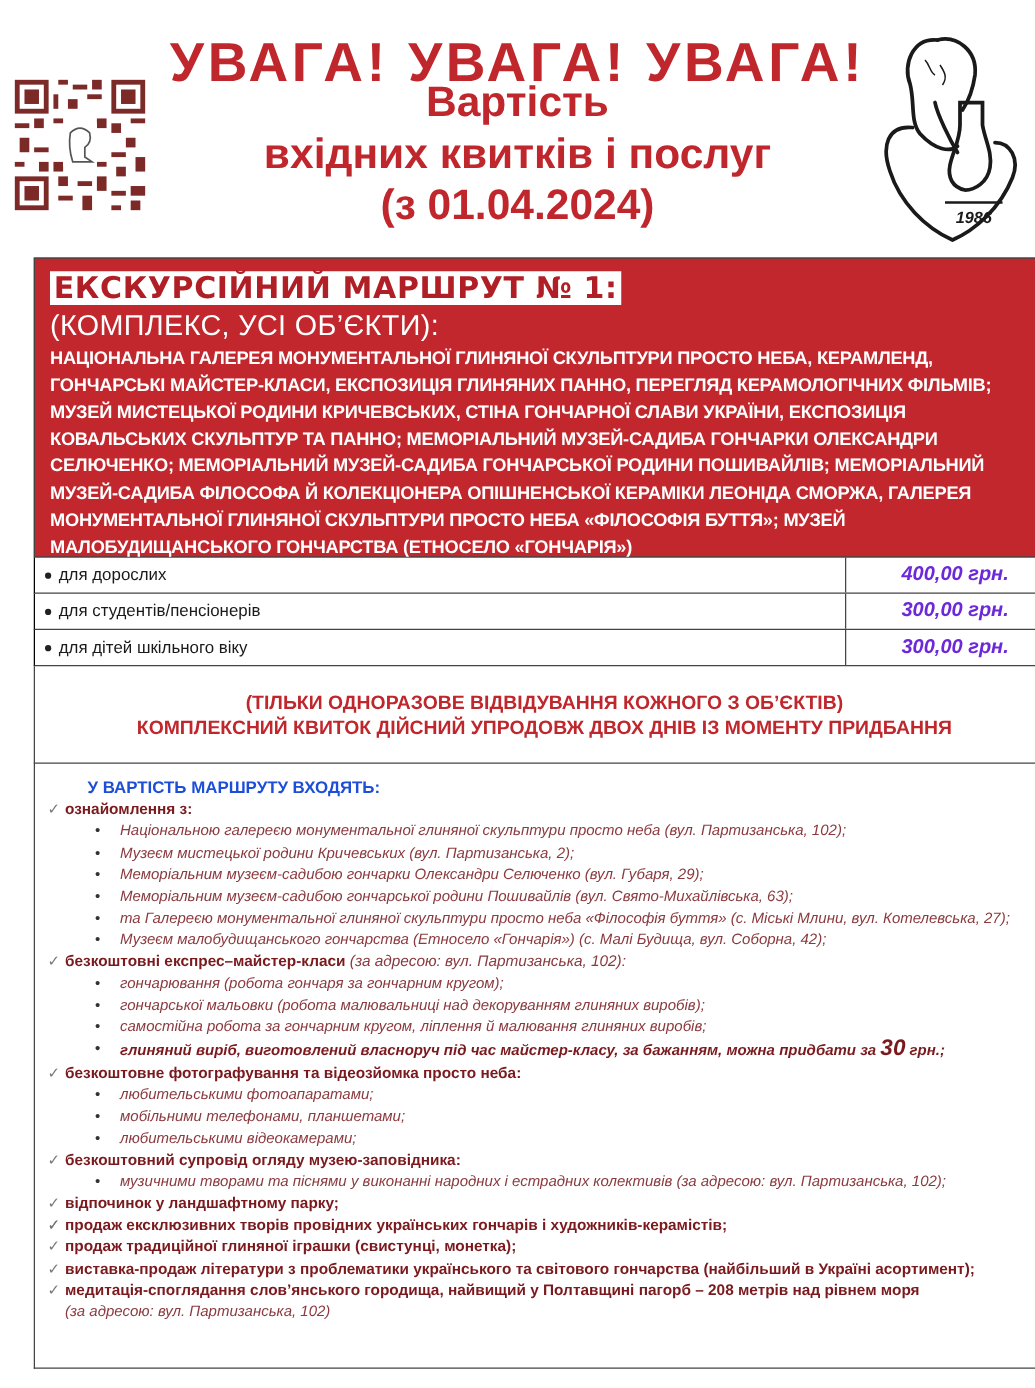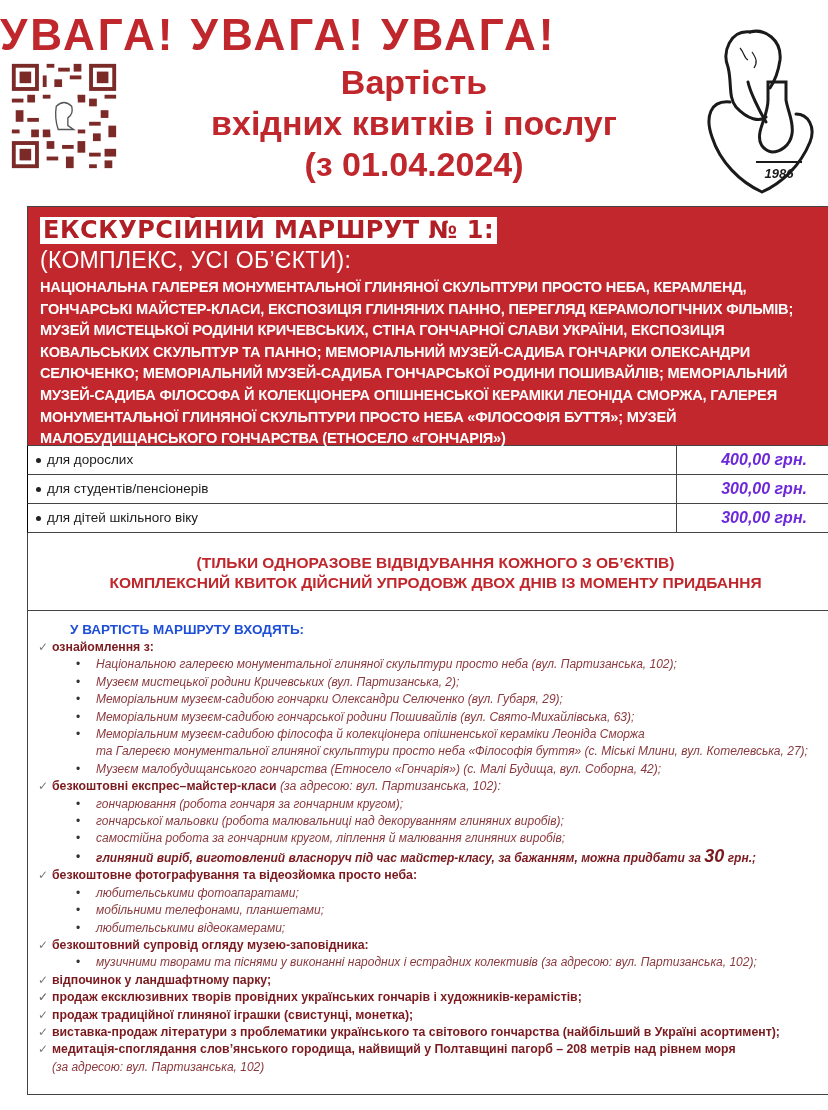--- a/index.html
+++ b/index.html
@@ -2,21 +2,21 @@
 <html><head>
 <meta charset="utf-8">
 <style>
   * { box-sizing: border-box; margin: 0; padding: 0; }
   html, body { width: 828px; height: 1110px; background: #ffffff; overflow: hidden; }
   body { position: relative; font-family: "Liberation Sans", "DejaVu Sans", sans-serif; color: #1a1a1a; }
 
   
   .qr { position: absolute; left: 8px; top: 60px; width: 112px; height: 112px; }
   .logo { position: absolute; left: 700px; top: 22px; width: 120px; height: 178px; }
-  .h-attention { position: absolute; left: 0; width: 828px; top: 12px; 
+  .h-attention { position: absolute; left: 0; width: 828px; top: 28px; text-align: center;
     font-weight: 700; font-size: 44px; letter-spacing: 3px; color: #c0272d; line-height: 46px;
     font-family: "Liberation Sans Narrow", "Liberation Sans", sans-serif; }
   .h-title { position: absolute; left: 130px; width: 568px; text-align: center; font-weight: 700;
     color: #c0272d; font-size: 34px; line-height: 38px; font-family: "Liberation Sans", sans-serif; }
   .h-t1 { top: 63px; }
   .h-t2 { top: 104px; }
   .h-t3 { top: 145px; }
 
   
   .frame { position: absolute; left: 5px; top: 206px; width: 817px; margin-left: 22px; }
@@ -143,21 +143,21 @@
   </div>
 
   <div class="includes">
     <div class="inc-head">У ВАРТІСТЬ МАРШРУТУ ВХОДЯТЬ:</div>
 
     <div class="chk-item"><span class="chk">✓</span><span>ознайомлення з:</span></div>
     <div class="sub-item"><span class="bul">•</span><span>Національною галереєю монументальної глиняної скульптури просто неба (вул. Партизанська, 102);</span></div>
     <div class="sub-item"><span class="bul">•</span><span>Музеєм мистецької родини Кричевських (вул. Партизанська, 2);</span></div>
     <div class="sub-item"><span class="bul">•</span><span>Меморіальним музеєм-садибою гончарки Олександри Селюченко (вул. Губаря, 29);</span></div>
     <div class="sub-item"><span class="bul">•</span><span>Меморіальним музеєм-садибою гончарської родини Пошивайлів (вул. Свято-Михайлівська, 63);</span></div>
-    <div class="sub-item"><span class="bul">•</span><span>Меморіальним музеєм-садибою філософа й колекціонера опішненської кераміки Леоніда Сморжа</span></div>
+    <div class="sub-item"><span class="bul">•</span></div>
     <div class="cont">та Галереєю монументальної глиняної скульптури просто неба «Філософія буття» (с. Міські Млини, вул. Котелевська, 27);</div>
     <div class="sub-item"><span class="bul">•</span><span>Музеєм малобудищанського гончарства (Етносело «Гончарія») (с. Малі Будища, вул. Соборна, 42);</span></div>
 
     <div class="chk-item"><span class="chk">✓</span><span>безкоштовні експрес–майстер-класи</span> <span class="note">(за адресою: вул. Партизанська, 102):</span></div>
     <div class="sub-item"><span class="bul">•</span><span>гончарювання (робота гончаря за гончарним кругом);</span></div>
     <div class="sub-item"><span class="bul">•</span><span>гончарської мальовки (робота малювальниці над декоруванням глиняних виробів);</span></div>
     <div class="sub-item"><span class="bul">•</span><span>самостійна робота за гончарним кругом, ліплення й малювання глиняних виробів;</span></div>
     <div class="sub-item strong"><span class="bul">•</span><span>глиняний виріб, виготовлений власноруч під час майстер-класу, за бажанням, можна придбати за</span> <span class="big">30</span> <span>грн.;</span></div>
 
     <div class="chk-item"><span class="chk">✓</span><span>безкоштовне фотографування та відеозйомка просто неба:</span></div>

